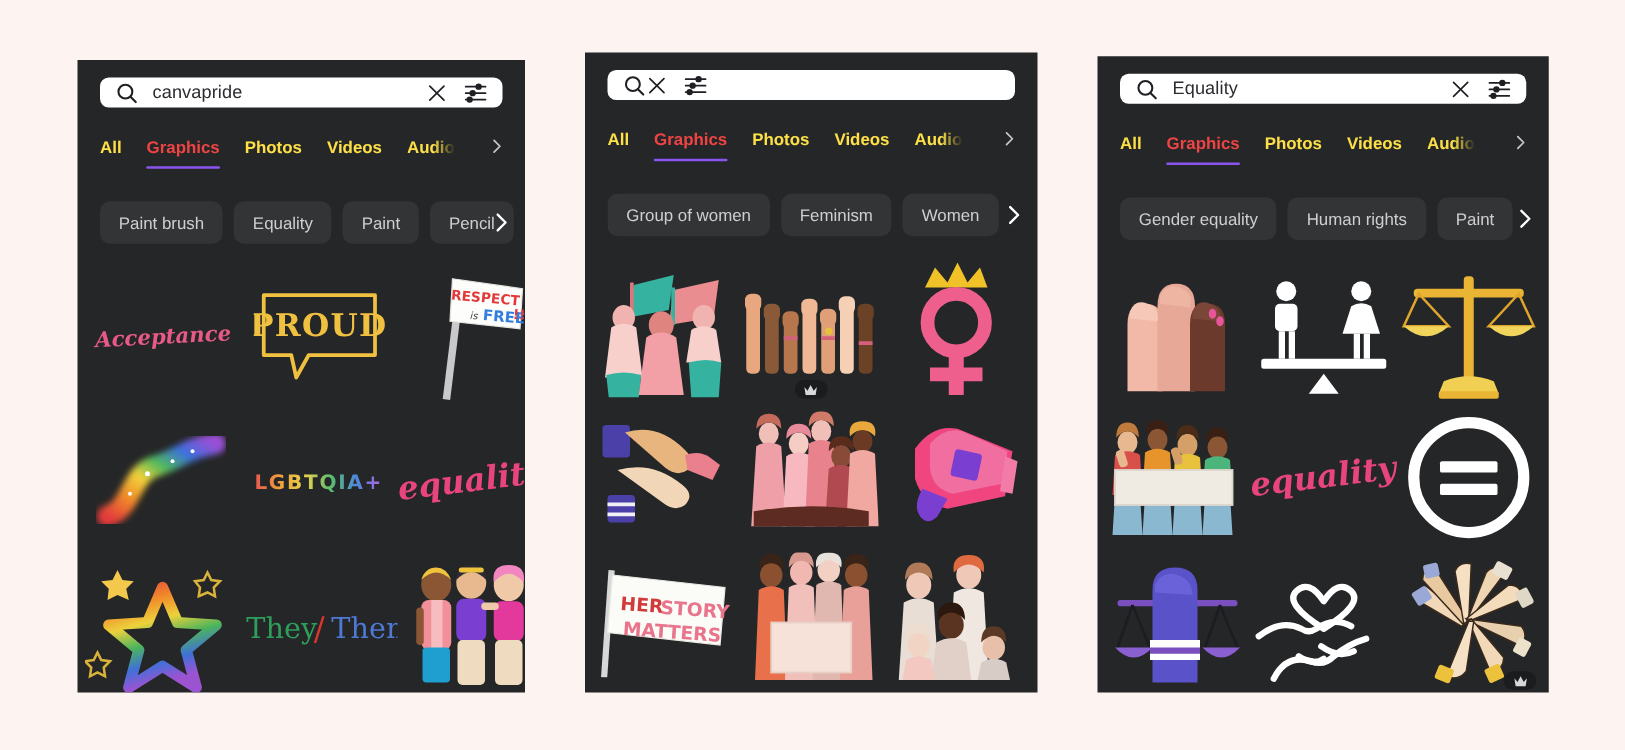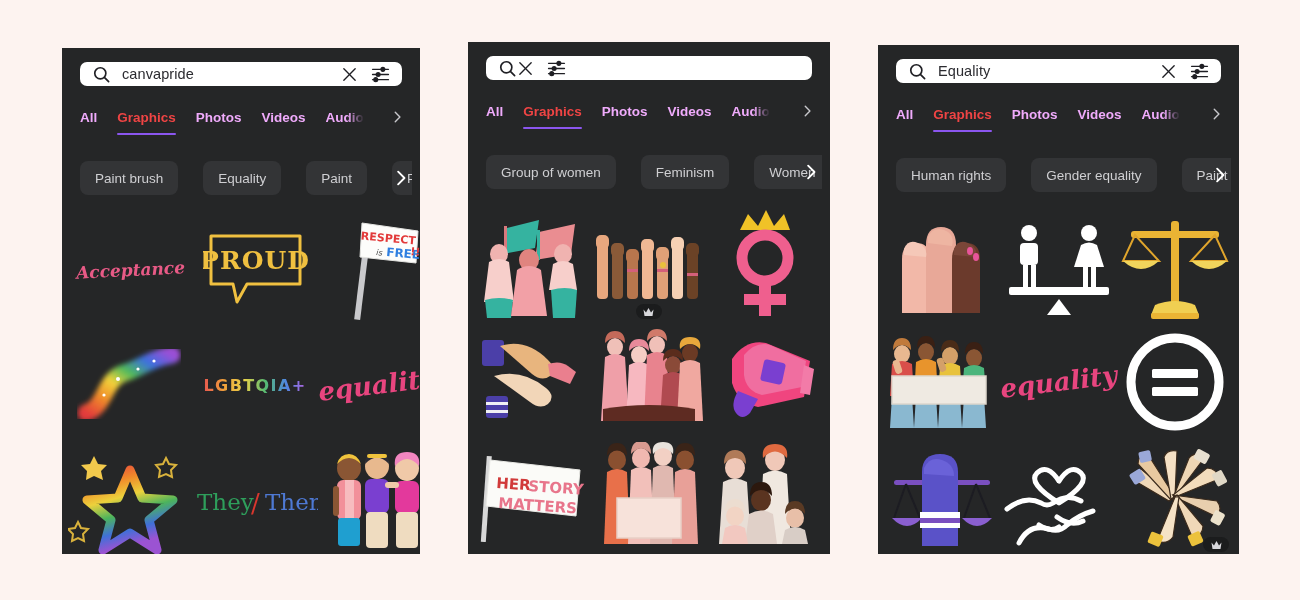--- a/index.html
+++ b/index.html
@@ -55,21 +55,21 @@
     position: absolute;
     left: 18px; right: 10px; top: 62px;
     height: 34px;
     display: flex;
     align-items: flex-start;
   }
   .tab {
     position: relative;
     font-size: 13.5px;
     font-weight: bold;
-    color: #f0abfc;
+    color: #fde047;
     margin-right: 20px;
     white-space: nowrap;
     cursor: pointer;
     padding-bottom: 10px;
   }
   .tab.active { color: #ef4444; }
   .tab.active::after {
     content: "";
     position: absolute;
     left: 0; right: 0; bottom: 0;
@@ -100,21 +100,21 @@
   }
   .chip {
     flex: 0 0 auto;
     height: 34px;
     padding: 0 15px;
     display: flex; align-items: center;
     background: #333436;
     border-radius: 8px;
     color: #cfcfd2;
     font-size: 13.5px;
-    margin-right: 25px;
+    margin-right: 9px;
     white-space: nowrap;
     cursor: pointer;
   }
   .chips-next {
     position: absolute;
     right: 2px; top: 50%;
     transform: translateY(-50%);
     color: #ffffff;
     display: flex; align-items: center;
     cursor: pointer;
@@ -574,22 +574,22 @@
       <span class="tab">Videos</span>
       <span class="tab faded">Audio</span>
       <span class="tabs-next">
         <svg width="14" height="14" viewBox="0 0 24 24" fill="none" stroke="currentColor" stroke-width="2.4" stroke-linecap="round" stroke-linejoin="round">
             <polyline points="9,4 17,12 9,20"></polyline>
           </svg>
       </span>
     </div>
 
     <div class="chips">
+      <span class="chip">Gender equality</span>
       <span class="chip">Human rights</span>
-      <span class="chip">Gender equality</span>
       <span class="chip">Paint</span>
       <span class="chips-next">
         <svg width="19" height="19" viewBox="0 0 24 24" fill="none" stroke="currentColor" stroke-width="2.4" stroke-linecap="round" stroke-linejoin="round">
             <polyline points="9,4 17,12 9,20"></polyline>
           </svg>
       </span>
     </div>
 
     <div class="grid">
 

